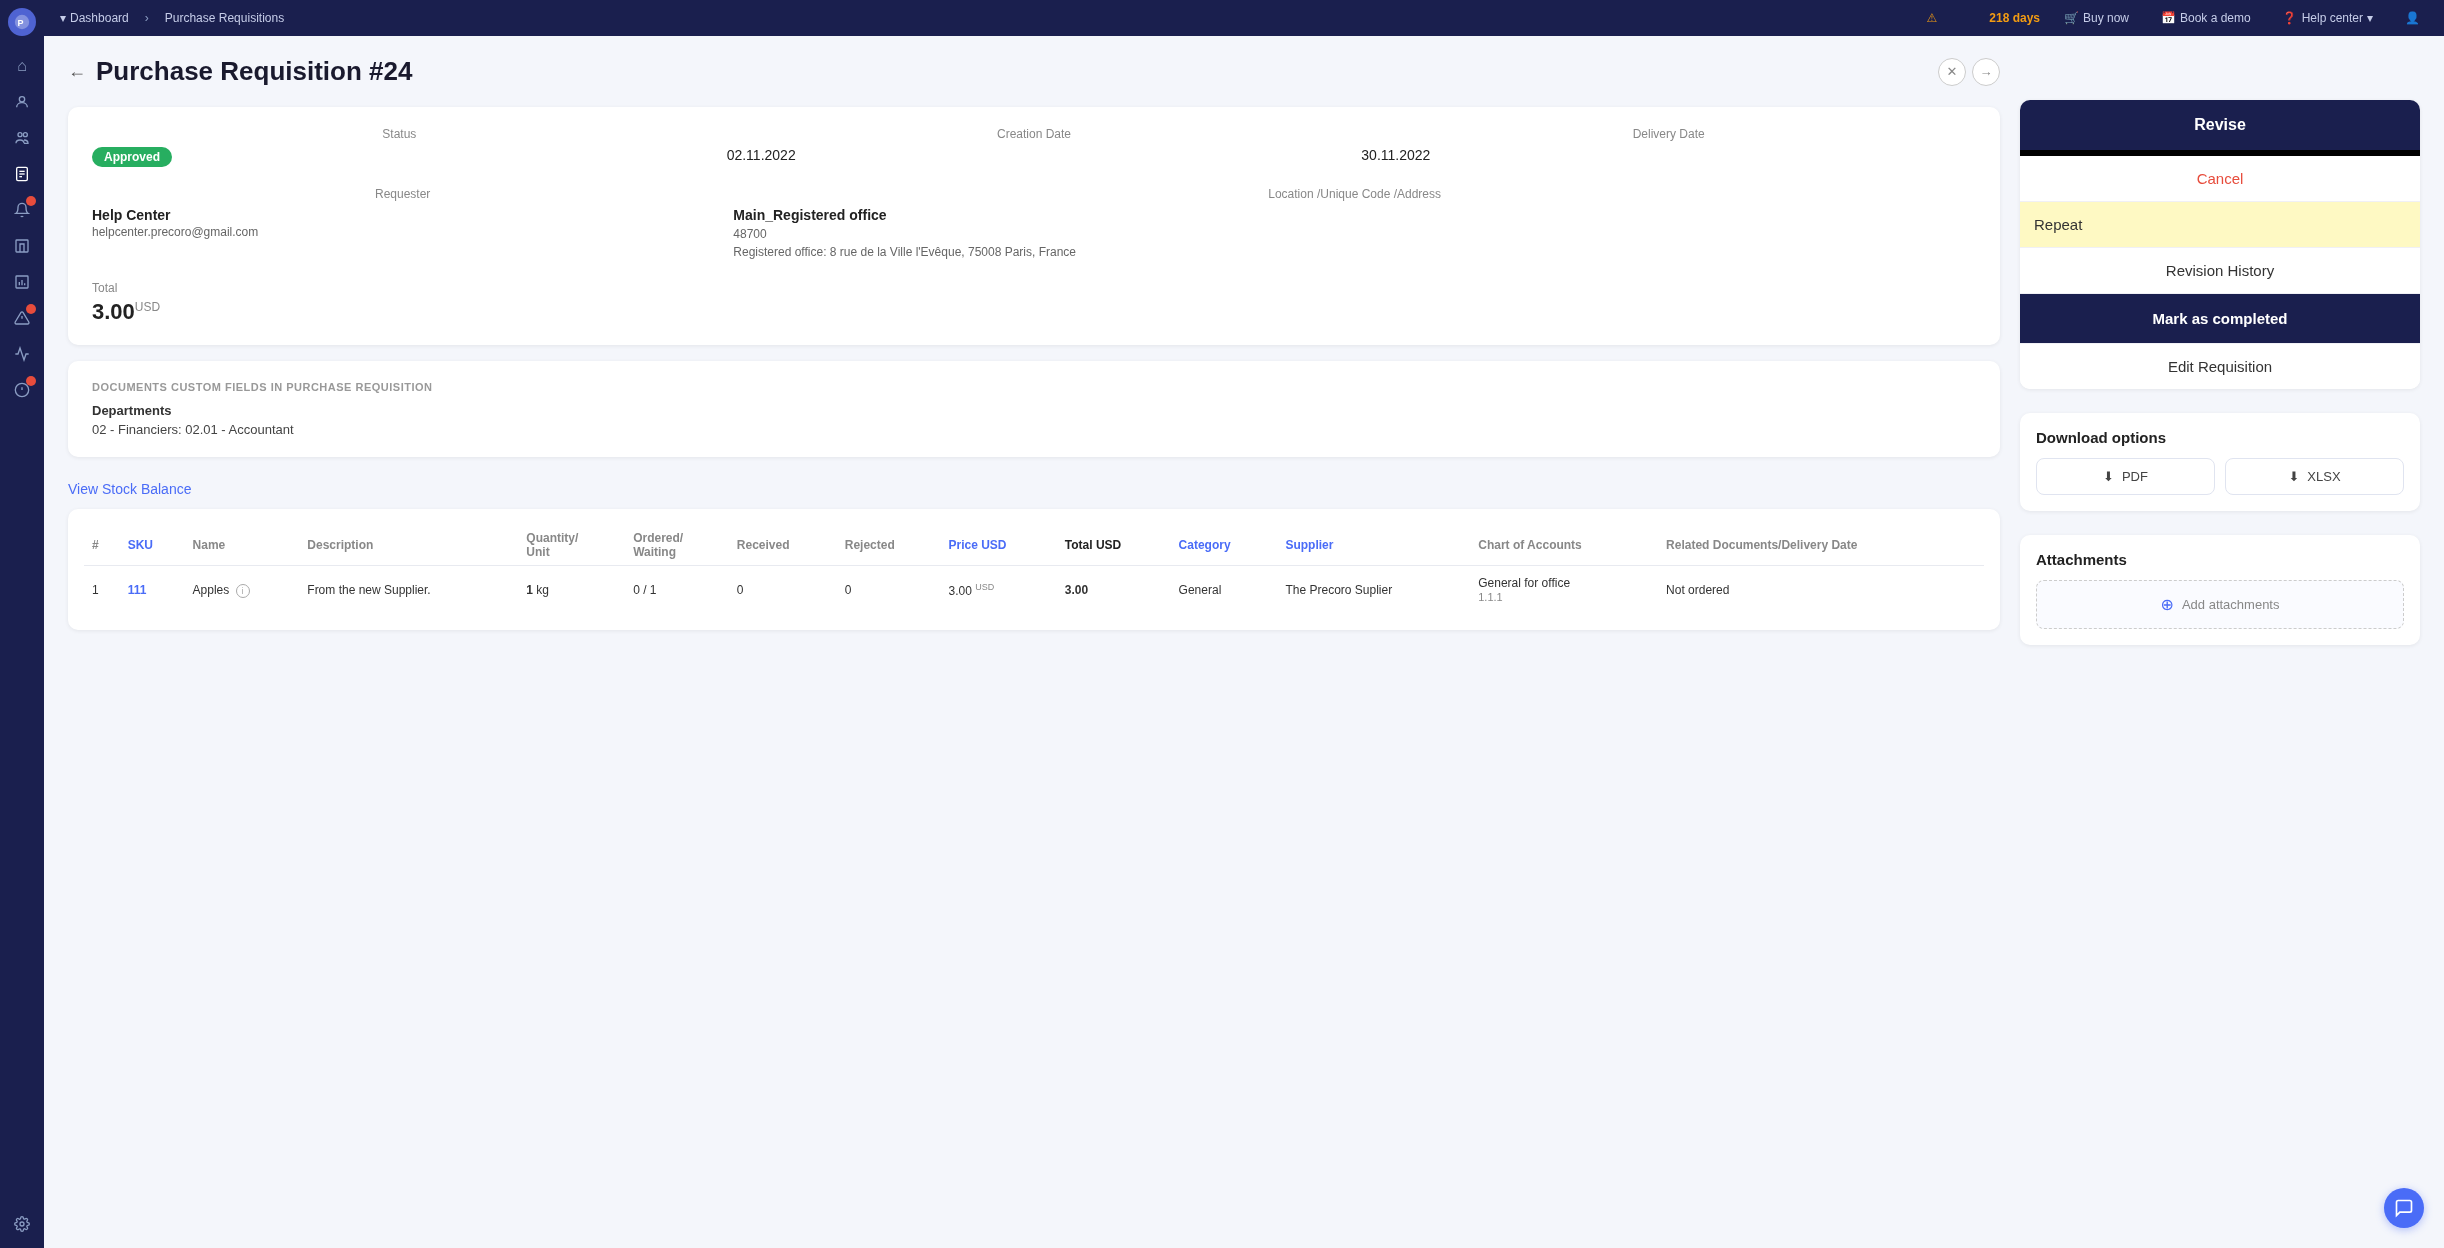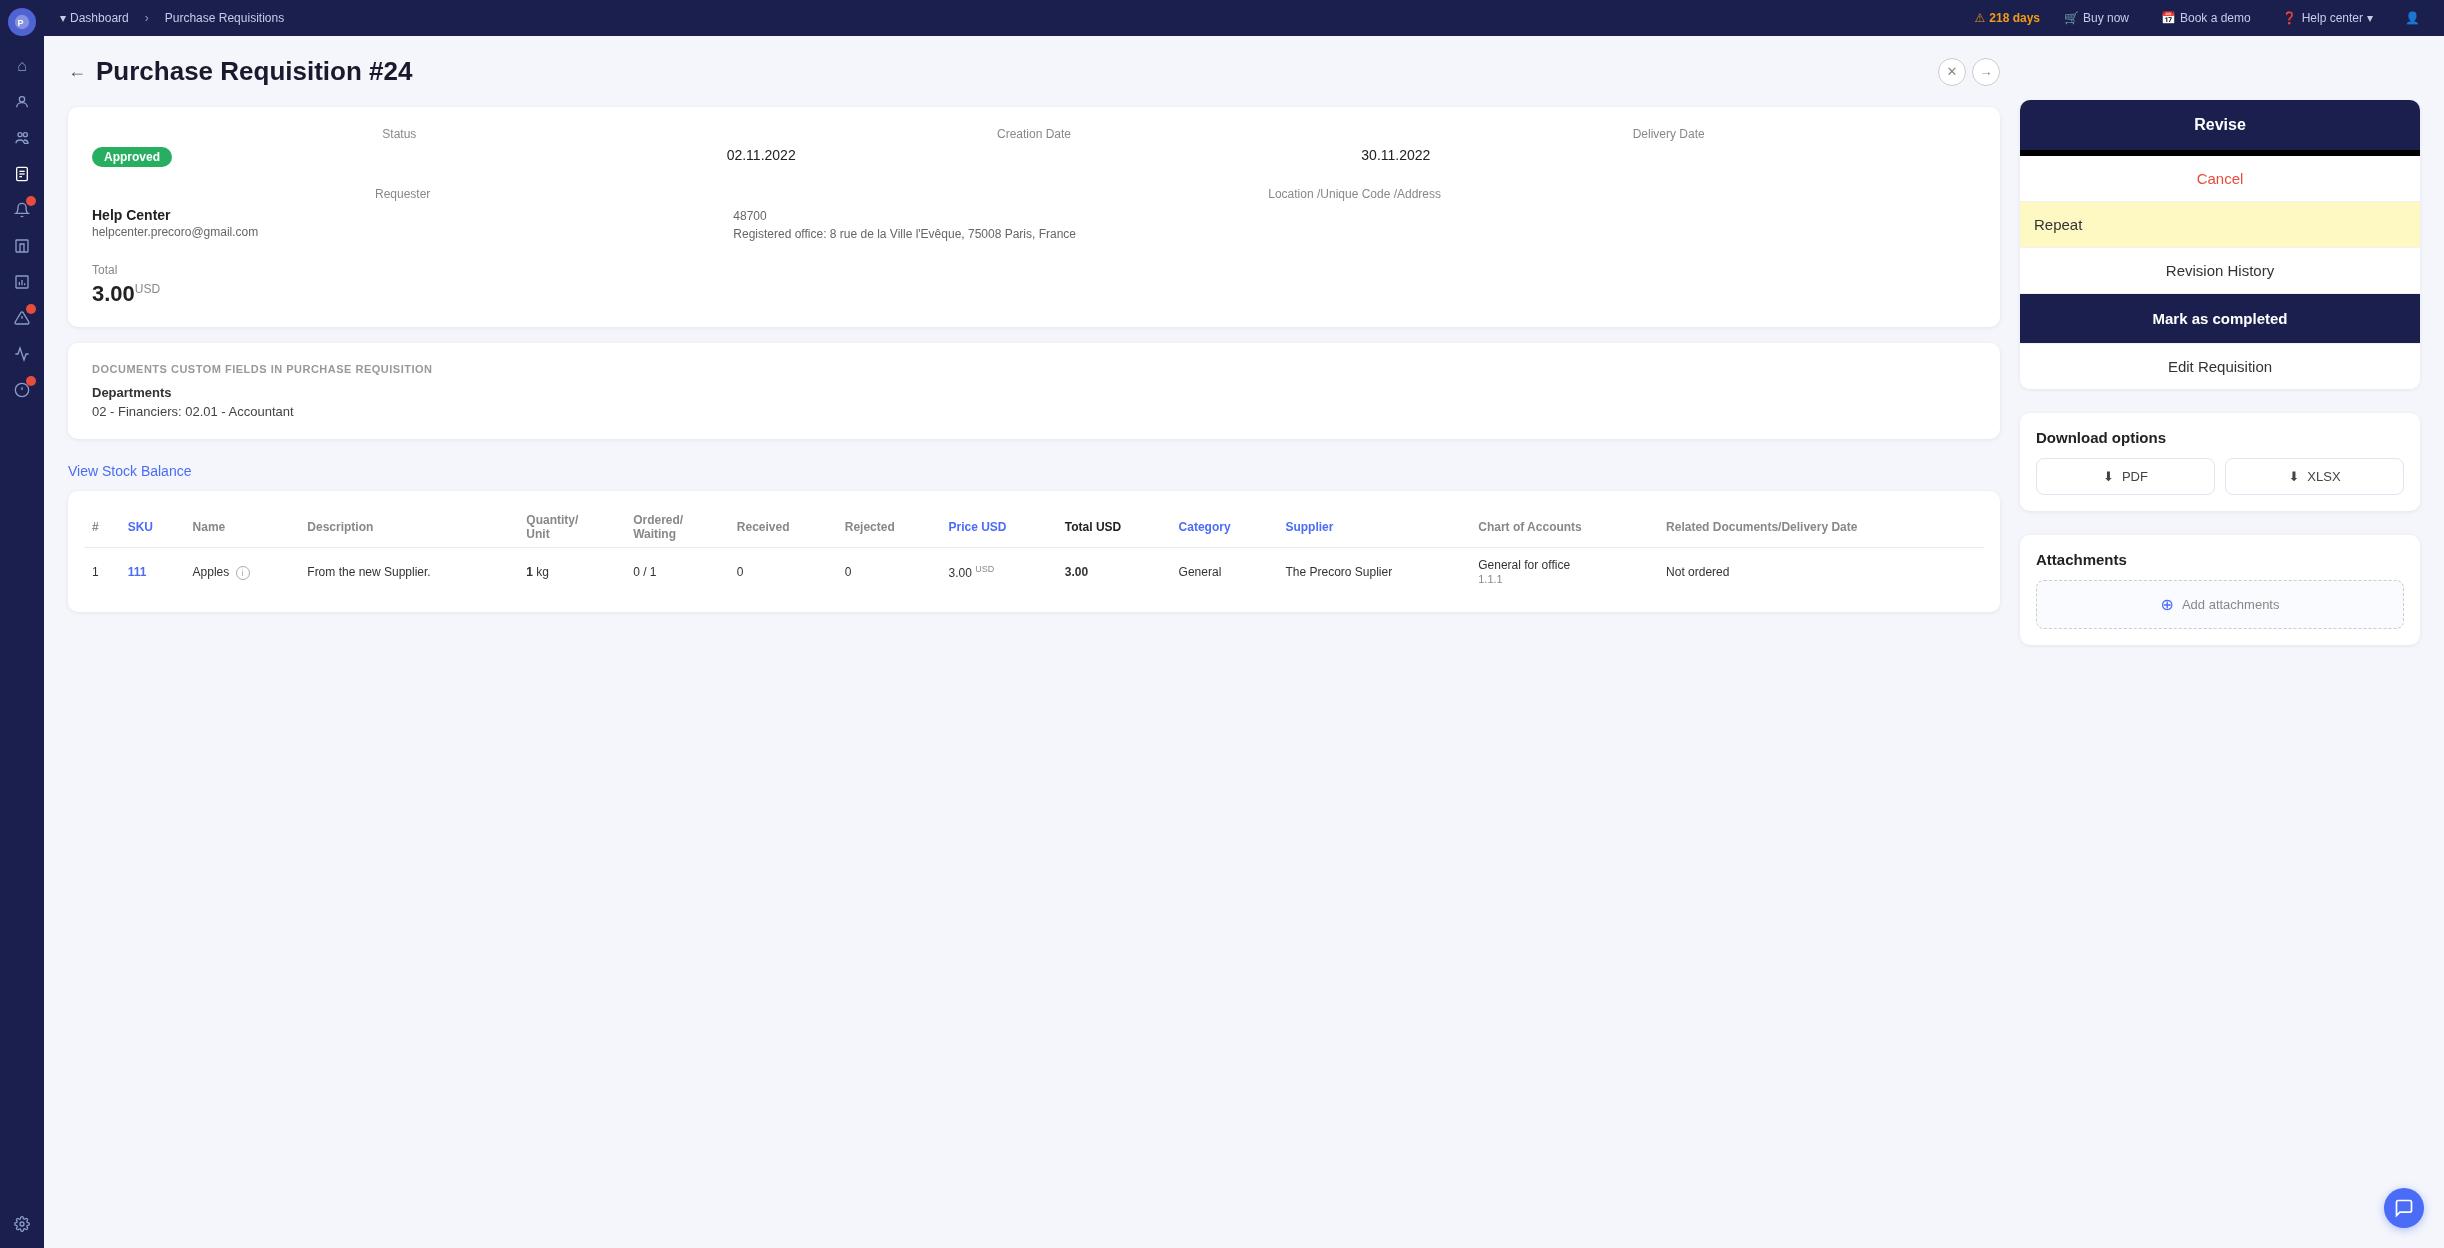--- a/index.html
+++ b/index.html
@@ -529,21 +529,21 @@
       <span>▾</span>
       <span>Dashboard</span>
     </div>
     <div class="topnav-item" style="color:#8b9dc3">›</div>
     <div class="topnav-item">
       <span>Purchase Requisitions</span>
     </div>
     <div class="topnav-divider"></div>
     <div class="topnav-warning">
       <span>⚠</span>
-      <span style="color:#f39c12;font-weight:600;">218 days</span>
+      <span style="color:#f39c12;font-weight:600;margin-left:48px;">218 days</span>
     </div>
     <div class="topnav-btn">
       <span>🛒</span>
       <span>Buy now</span>
     </div>
     <div class="topnav-btn">
       <span>📅</span>
       <span>Book a demo</span>
     </div>
     <div class="topnav-btn">
@@ -586,20 +586,21 @@
         </div>
 
         <div class="info-row2">
           <div>
             <div class="info-label">Requester</div>
             <div class="requester-name">Help Center</div>
             <div class="requester-email">helpcenter.precoro@gmail.com</div>
           </div>
           <div>
             <div class="info-label">Location /Unique Code /Address</div>
+            <div class="location-name">Main_Registered office</div>
             <div class="location-details">
               <span>48700</span><br>
               <span>Registered office: 8 rue de la Ville l'Evêque, 75008 Paris, France</span>
             </div>
           </div>
         </div>
 
         <div>
           <div class="total-label">Total</div>
           <div class="total-value">

